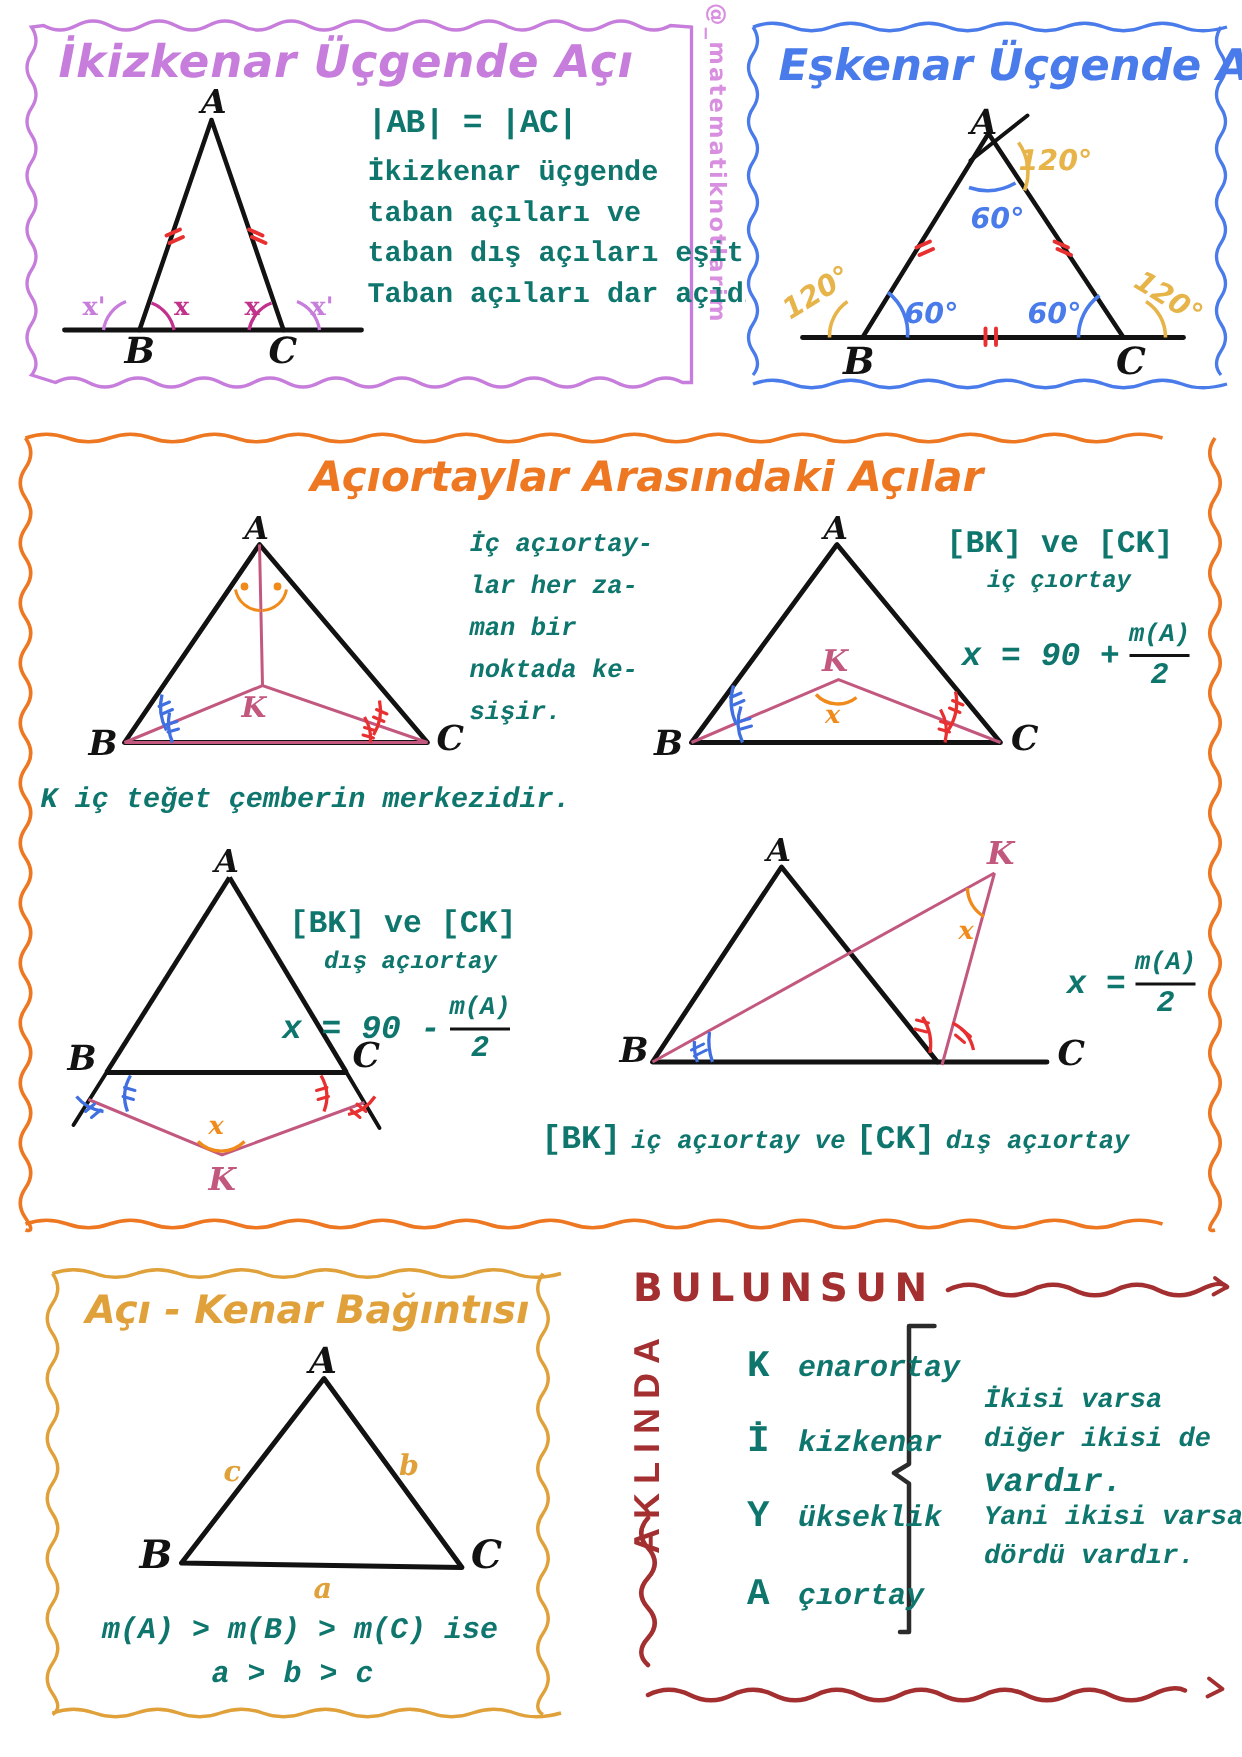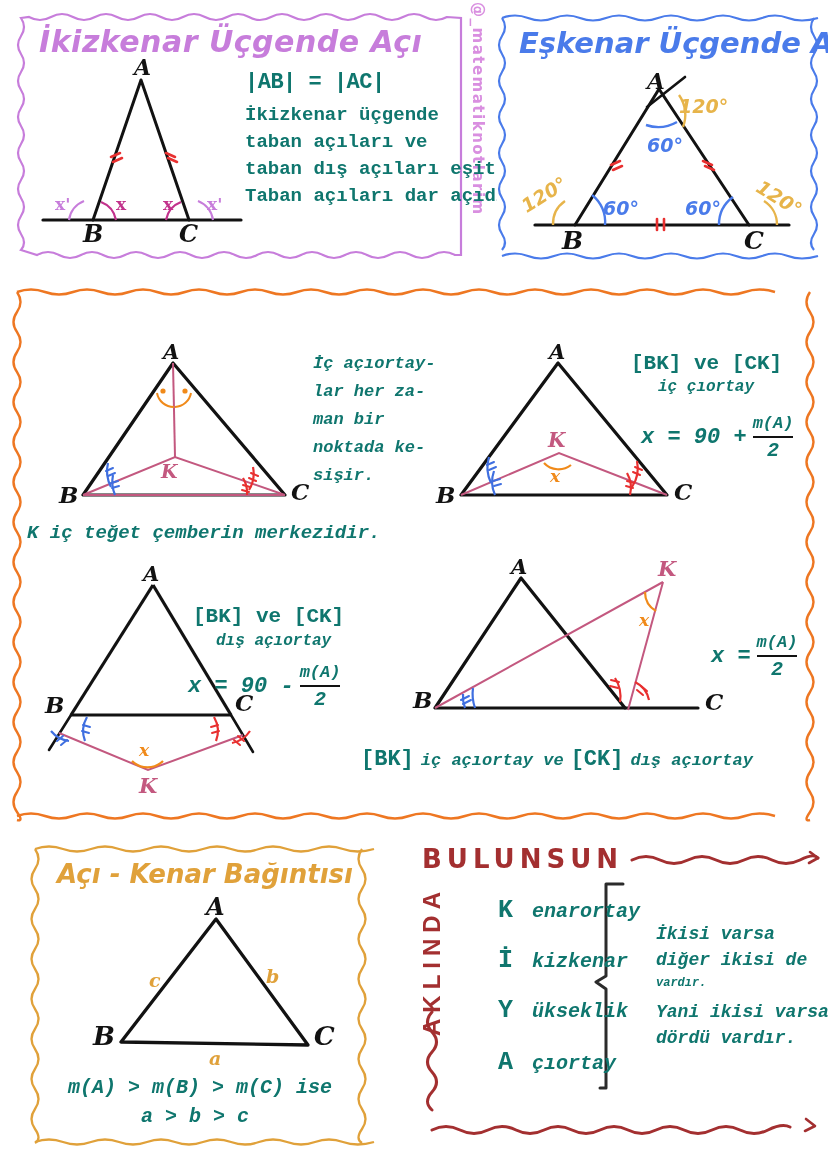--- a/index.html
+++ b/index.html
@@ -179,20 +179,21 @@
                q14,-5 28,0 q14,5 28,0 q14,-5 28,0 q14,5 28,0 q14,-5 28,0 q14,5 28,0
                q14,-5 28,0 q14,5 28,0 q14,-5 28,0 q14,5 28,0 q14,-5 28,0 q14,5 28,0
                q14,-5 28,0 q14,5 28,0 q14,-5 30,0" fill="none" stroke="#ee7722" stroke-width="2.4"></path>
       <path d="M4,528 q14,-5 28,0 q14,5 28,0 q14,-5 28,0 q14,5 28,0 q14,-5 28,0 q14,5 28,0
                q14,-5 28,0 q14,5 28,0 q14,-5 28,0 q14,5 28,0 q14,-5 28,0 q14,5 28,0
                q14,-5 28,0 q14,5 28,0 q14,-5 28,0 q14,5 28,0 q14,-5 28,0 q14,5 28,0
                q14,-5 28,0 q14,5 28,0 q14,-5 28,0 q14,5 28,0 q14,-5 28,0 q14,5 28,0
                q14,-5 28,0 q14,5 28,0 q14,-5 30,0" fill="none" stroke="#ee7722" stroke-width="2.4"></path>
     </svg>
 
+    <div class="ttl" style="left:194px;top:13px;font-size:28px;color:#ee7722;">Açıortaylar Arasındaki Açılar</div>
 
     <svg width="270" height="165" viewBox="0 0 270 165" style="position:absolute;left:40px;top:57px;">
       <path class="blk" d="M120,18 L30,150 L232,150 Z" stroke-width="3.2" stroke-linejoin="round"></path>
 
       <g stroke="#c3587f" stroke-width="2" fill="none">
         <path d="M120,18 L122,112"></path>
         <path d="M30,150 L232,150"></path>
         <path d="M30,150 L122,112 L232,150"></path>
       </g>
 
@@ -463,18 +464,18 @@
       <span class="hw" style="position:relative;font-size:25px;font-weight:800;width:34px;">Y</span>
       <span class="hw it" style="position:relative;font-size:20px;">ükseklik</span>
     </div>
     <div style="position:absolute;left:78px;top:208px;display:flex;align-items:baseline;">
       <span class="hw" style="position:relative;font-size:25px;font-weight:800;width:34px;">A</span>
       <span class="hw it" style="position:relative;font-size:20px;">çıortay</span>
     </div>
 
     <div class="hw it" style="left:236px;top:84px;font-size:18px;">İkisi varsa</div>
     <div class="hw it" style="left:236px;top:110px;font-size:18px;">diğer ikisi de</div>
-    <div class="hw it" style="left:236px;top:136px;font-size:12px;">vardır.</div>
+    <div class="hw it" style="left:236px;top:136px;font-size:22px;">vardır.</div>
     <div class="hw it" style="left:236px;top:162px;font-size:18px;">Yani ikisi varsa</div>
     <div class="hw it" style="left:236px;top:188px;font-size:18px;">dördü vardır.</div>
   </div>
 
 </div>
 
 </body></html>

